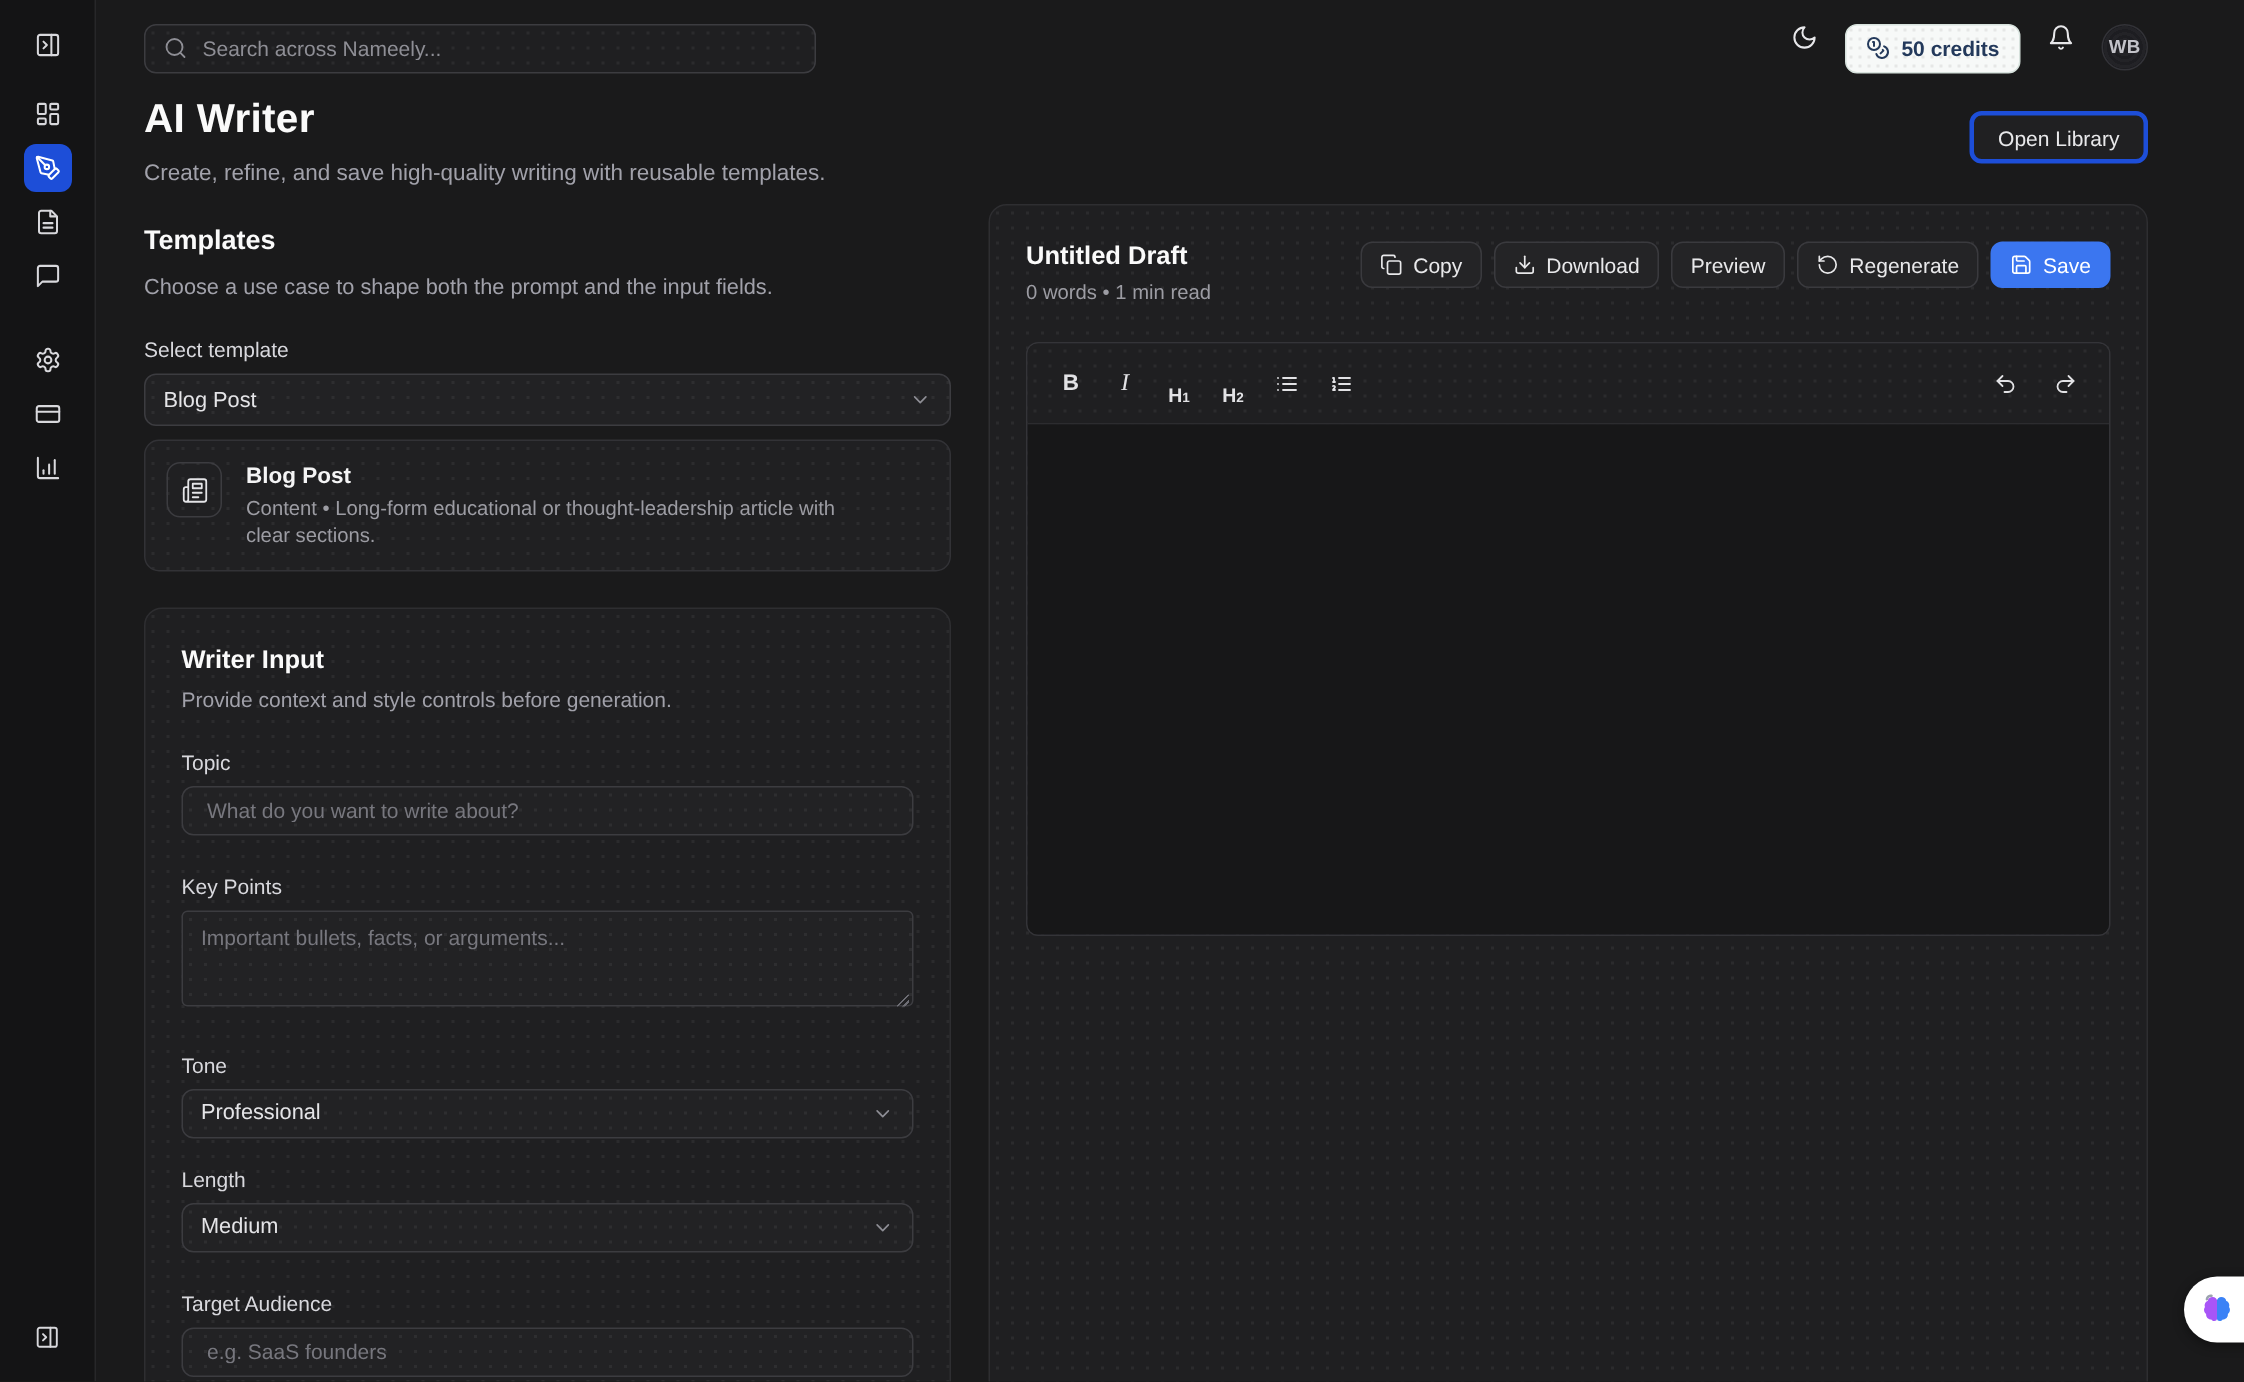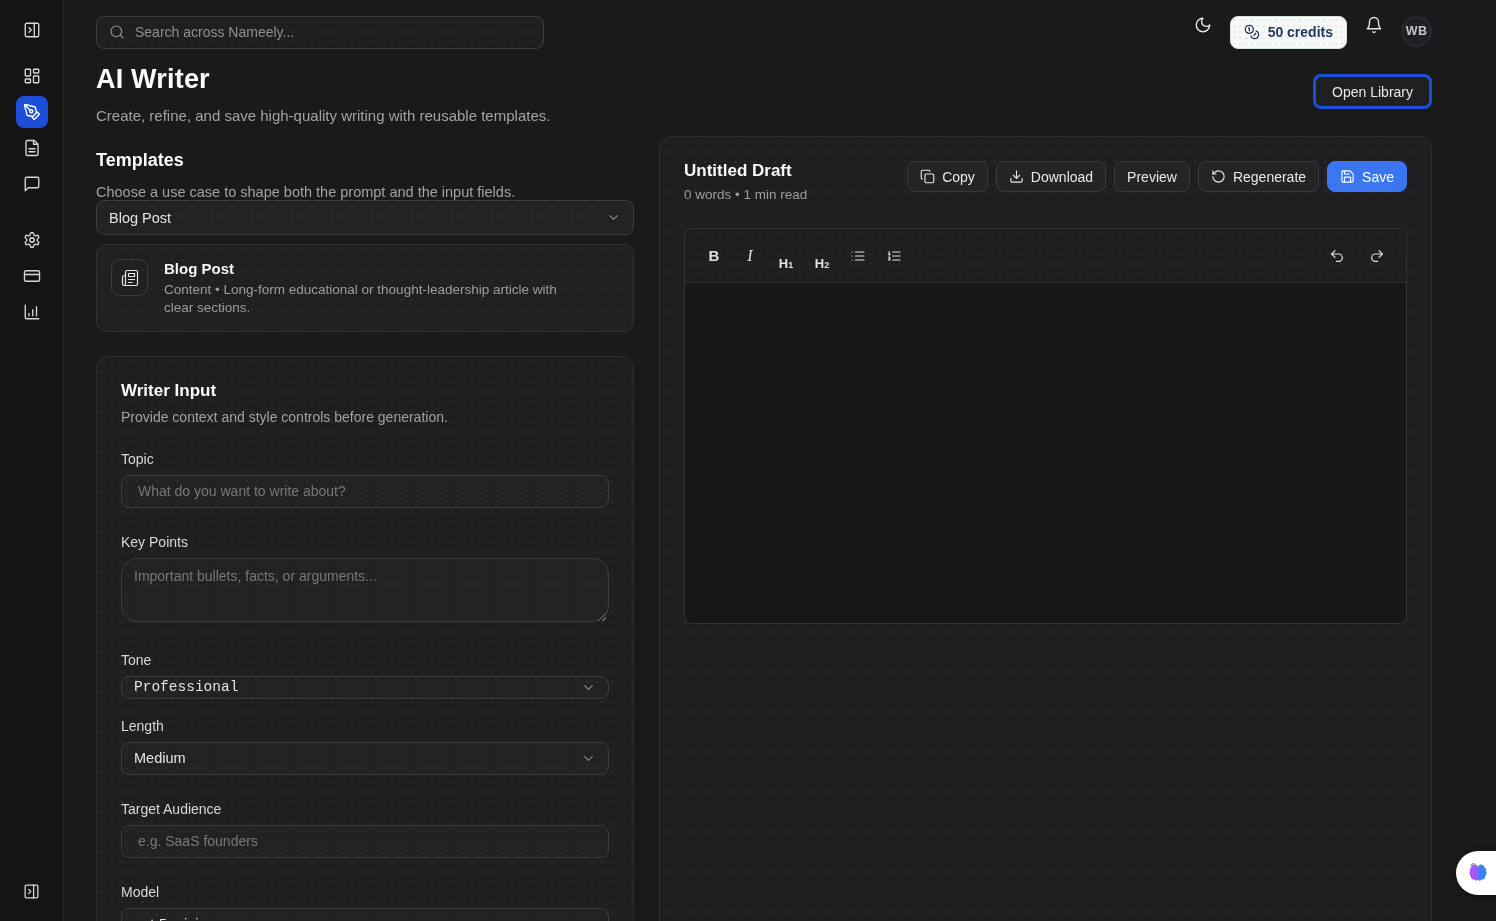--- a/index.html
+++ b/index.html
@@ -111,21 +111,21 @@
   .writer-title { font-size:17px; font-weight:700; color:#fafafa; }
   .writer-sub { font-size:14px; color:#a1a1aa; margin-top:8px; }
   .f-group { margin-top:26px; }
   .text-input {
     width:100%; height:33px; border:1px solid #3c3c40; border-radius:8px;
     background-color:#222224; padding:0 16px; font-size:14px; color:#e4e4e7;
     font-family:"Liberation Sans", sans-serif; outline:none;
   }
   .text-input::placeholder, textarea::placeholder { color:#77777e; }
   textarea.text-area {
-    width:100%; height:64px; border:1px solid #3c3c40; border-radius:16px;
+    width:100%; height:64px; border:1px solid #3c3c40; border-radius:4px;
     background-color:#222224; padding:9px 12px; font-size:14px; color:#e4e4e7;
     font-family:"Liberation Sans", sans-serif; outline:none; resize:none;
   }
   .ta-wrap { position:relative; }
   .ta-wrap::after {
     content:""; position:absolute; right:3px; bottom:5px; width:8px; height:8px;
     background:
       linear-gradient(135deg, transparent 0 45%, #6d6d74 45% 55%, transparent 55% 72%, #6d6d74 72% 82%, transparent 82%);
   }
   .two-col { display:grid; grid-template-columns:1fr; gap:19px; margin-top:26px; }
@@ -311,20 +311,21 @@
     </div>
     <button class="open-library-btn">Open Library</button>
   </div>
 
   <div class="content">
 
     <div class="left-col">
       <div class="sect-title">Templates</div>
       <div class="sect-sub">Choose a use case to shape both the prompt and the input fields.</div>
 
+      <div class="field-label tpl-select-label">Select template</div>
       <div class="select-box dots">
         <span>Blog Post</span>
         <span class="chev">
           <svg class="icon" width="15" height="15" viewBox="0 0 24 24">
               <path d="m6 9 6 6 6-6"></path>
             </svg>
         </span>
       </div>
 
       <div class="tpl-card dots">
@@ -356,21 +357,21 @@
         <div class="f-group">
           <div class="field-label">Key Points</div>
           <div class="ta-wrap">
             <textarea class="text-area dots" placeholder="Important bullets, facts, or arguments..." style=""></textarea>
           </div>
         </div>
 
         <div class="two-col">
           <div>
             <div class="field-label">Tone</div>
-            <div class="select-box dots" style="height:23px;font-family:Liberation Mono, monospace;">
+            <div class="select-box dots" style="height:33px;">
               <span>Professional</span>
               <span class="chev">
                 <svg class="icon" width="15" height="15" viewBox="0 0 24 24">
                     <path d="m6 9 6 6 6-6"></path>
                   </svg>
               </span>
             </div>
           </div>
           <div>
             <div class="field-label">Length</div>

